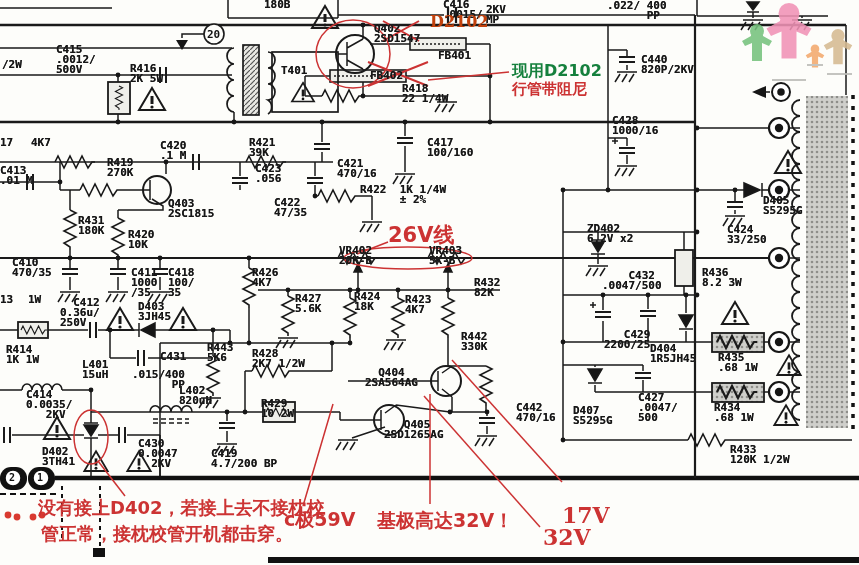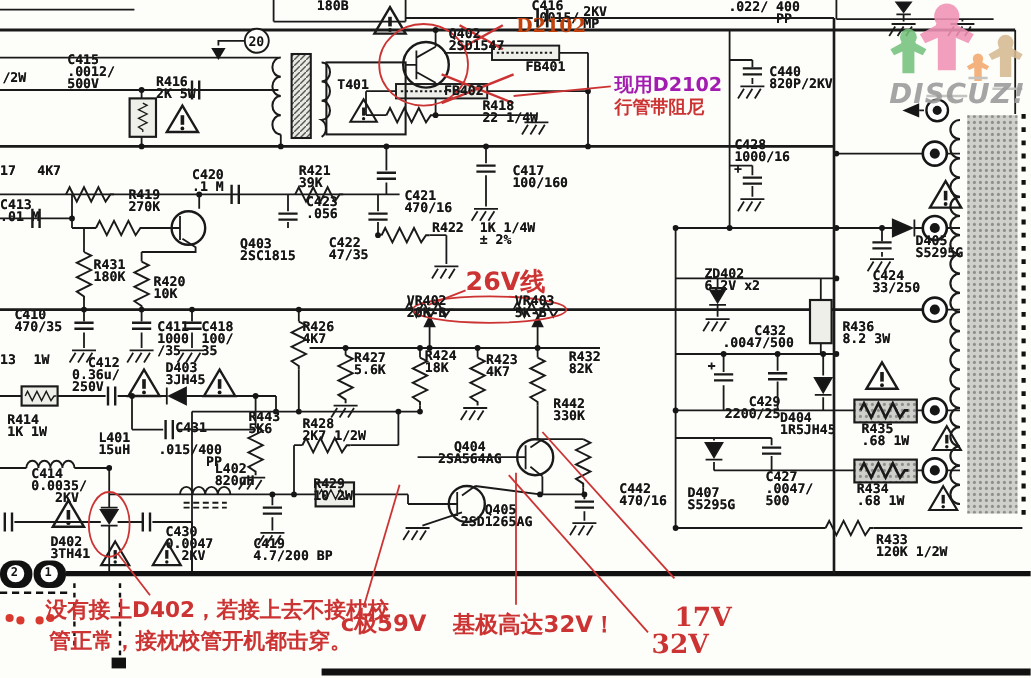--- a/index.html
+++ b/index.html
@@ -380,44 +380,44 @@
       <div class="lbl" style="left: 612px; top: 116px;"><div>C428</div><div>1000/16</div></div>
       <div class="lbl" style="left: 427px; top: 138px;"><div>C417</div><div>100/160</div></div>
       <div class="lbl" style="left: 337px; top: 159px;"><div>C421</div><div>470/16</div></div>
       <div class="lbl" style="left: 160px; top: 141px;"><div>C420</div><div>.1 M</div></div>
       <div class="lbl" style="left: 249px; top: 138px;"><div>R421</div><div>39K</div></div>
       <div class="lbl" style="left: 255px; top: 164px;"><div>C423</div><div>.056</div></div>
       <div class="lbl" style="left: 0px; top: 166px;"><div>C413</div><div>.01 M</div></div>
       <div class="lbl" style="left: 0px; top: 138px;"><div>17</div></div>
       <div class="lbl" style="left: 31px; top: 138px;"><div>4K7</div></div>
       <div class="lbl" style="left: 107px; top: 158px;"><div>R419</div><div>270K</div></div>
-      <div class="lbl" style="left: 168px; top: 199px; margin-left: 32px;"><div>Q403</div><div>2SC1815</div></div>
+      <div class="lbl" style="left: 168px; top: 199px;"><div>Q403</div><div>2SC1815</div></div>
       <div class="lbl" style="left: 78px; top: 216px;"><div>R431</div><div>180K</div></div>
       <div class="lbl" style="left: 128px; top: 230px;"><div>R420</div><div>10K</div></div>
       <div class="lbl" style="left: 12px; top: 258px;"><div>C410</div><div>470/35</div></div>
       <div class="lbl" style="left: 131px; top: 268px;"><div>C411</div><div>1000</div><div>/35</div></div>
       <div class="lbl" style="left: 168px; top: 268px;"><div>C418</div><div>100/</div><div>35</div></div>
       <div class="lbl" style="left: 252px; top: 268px;"><div>R426</div><div>4K7</div></div>
       <div class="lbl" style="left: 360px; top: 185px;"><div>R422  1K 1/4W</div><div>      ± 2%</div></div>
       <div class="lbl" style="left: 339px; top: 246px;"><div>VR402</div><div>20K-B</div></div>
       <div class="lbl" style="left: 429px; top: 246px;"><div>VR403</div><div>5K-B</div></div>
       <div class="lbl" style="left: 274px; top: 198px;"><div>C422</div><div>47/35</div></div>
       <div class="lbl" style="left: 295px; top: 294px;"><div>R427</div><div>5.6K</div></div>
       <div class="lbl" style="left: 354px; top: 292px;"><div>R424</div><div>18K</div></div>
       <div class="lbl" style="left: 405px; top: 295px;"><div>R423</div><div>4K7</div></div>
-      <div class="lbl" style="left: 448px; top: 293px; padding-left: 26px;"><div>R432</div><div>82K</div></div>
+      <div class="lbl" style="left: 448px; top: 278px; padding-left: 26px;"><div>R432</div><div>82K</div></div>
       <div class="lbl" style="left: 461px; top: 332px;"><div>R442</div><div>330K</div></div>
       <div class="lbl" style="left: 365px; top: 368px;"><div>  Q404</div><div>2SA564AG</div></div>
       <div class="lbl" style="left: 384px; top: 420px;"><div>   Q405</div><div>2SD1265AG</div></div>
       <div class="lbl" style="left: 516px; top: 403px;"><div>C442</div><div>470/16</div></div>
       <div class="lbl" style="left: 6px; top: 345px;"><div>R414</div><div>1K 1W</div></div>
       <div class="lbl" style="left: 60px; top: 298px;"><div>  C412</div><div>0.36u/</div><div>250V</div></div>
       <div class="lbl" style="left: 138px; top: 302px;"><div>D403</div><div>3JH45</div></div>
       <div class="lbl" style="left: 82px; top: 360px;"><div>L401</div><div>15uH</div></div>
-      <div class="lbl" style="left: 146px; top: 352px;"><div>C431</div></div>
+      <div class="lbl" style="left: 160px; top: 352px;"><div>C431</div></div>
       <div class="lbl" style="left: 132px; top: 370px;"><div>.015/400</div><div>      PP</div></div>
       <div class="lbl" style="left: 207px; top: 343px;"><div>R443</div><div>5K6</div></div>
       <div class="lbl" style="left: 252px; top: 349px;"><div>R428</div><div>2K7 1/2W</div></div>
       <div class="lbl" style="left: 26px; top: 390px;"><div>C414</div><div>0.0035/</div><div>   2KV</div></div>
       <div class="lbl" style="left: 179px; top: 386px;"><div>L402</div><div>820uH</div></div>
       <div class="lbl" style="left: 261px; top: 399px;"><div>R429</div><div>10 2W</div></div>
       <div class="lbl" style="left: 138px; top: 439px;"><div>C430</div><div>0.0047</div><div>  2KV</div></div>
       <div class="lbl" style="left: 42px; top: 447px;"><div>D402</div><div>3TH41</div></div>
       <div class="lbl" style="left: 211px; top: 449px;"><div>C419</div><div>4.7/200 BP</div></div>
       <div class="lbl" style="left: 587px; top: 224px;"><div>ZD402</div><div>6.2V x2</div></div>
@@ -430,30 +430,29 @@
       <div class="lbl" style="left: 638px; top: 393px;"><div>C427</div><div>.0047/</div><div>500</div></div>
       <div class="lbl" style="left: 573px; top: 406px;"><div>D407</div><div>S5295G</div></div>
       <div class="lbl" style="left: 763px; top: 196px;"><div>D405</div><div>S5295G</div></div>
       <div class="lbl" style="left: 727px; top: 225px;"><div>C424</div><div>33/250</div></div>
       <div class="lbl" style="left: 730px; top: 445px;"><div>R433</div><div>120K 1/2W</div></div>
       <div class="lbl" style="left: 0px; top: 295px;"><div>13</div></div>
       <div class="lbl" style="left: 28px; top: 295px;"><div>1W</div></div>
     </div>
 <div id="annotations">
       <div class="ann serif" style="left: 430px; top: 12px; font-size: 16px; color: #c2410c;">D2102</div>
-      <div class="ann" style="left: 512px; top: 61px; font-size: 16px; color: #a21caf;">现用D2102</div>
+      <div class="ann" style="left: 512px; top: 61px; font-size: 16px; color: #15803d;">现用D2102</div>
       <div class="ann" style="left: 512px; top: 80px; font-size: 15px; color: rgb(204, 51, 51);">行管带阻尼</div>
       <div class="ann" style="left: 388px; top: 221px; font-size: 21px; color: rgb(204, 51, 51);">26V线</div>
       <div class="ann" style="left: 38px; top: 496px; font-size: 18px; color: rgb(204, 51, 51);">没有接上D402，若接上去不接枕校</div>
       <div class="ann" style="left: 41px; top: 522px; font-size: 18px; color: rgb(204, 51, 51); text-align: right;">管正常，接枕校管开机都击穿。</div>
       <div class="ann" style="left: 284px; top: 507px; font-size: 19px; color: rgb(204, 51, 51);">c极59V</div>
       <div class="ann" style="left: 377px; top: 508px; font-size: 19px; color: rgb(204, 51, 51);">基极高达32V！</div>
       <div class="ann serif" style="left: 562px; top: 478px; font-size: 22px; color: rgb(204, 51, 51); margin-top: 24px;">17V</div>
       <div class="ann serif" style="left: 543px; top: 524px; font-size: 22px; color: rgb(204, 51, 51);">32V</div>
     </div>
 
 <div class="pin-num" style="left:9px;top:473px">2</div>
 <div class="pin-num" style="left:37px;top:473px">1</div>
 <div class="callout" style="left:207px;top:29px">20</div>
 
-<div class="wm-text">DISCUZ!</div>
 
 </div>
 
 </body></html>

